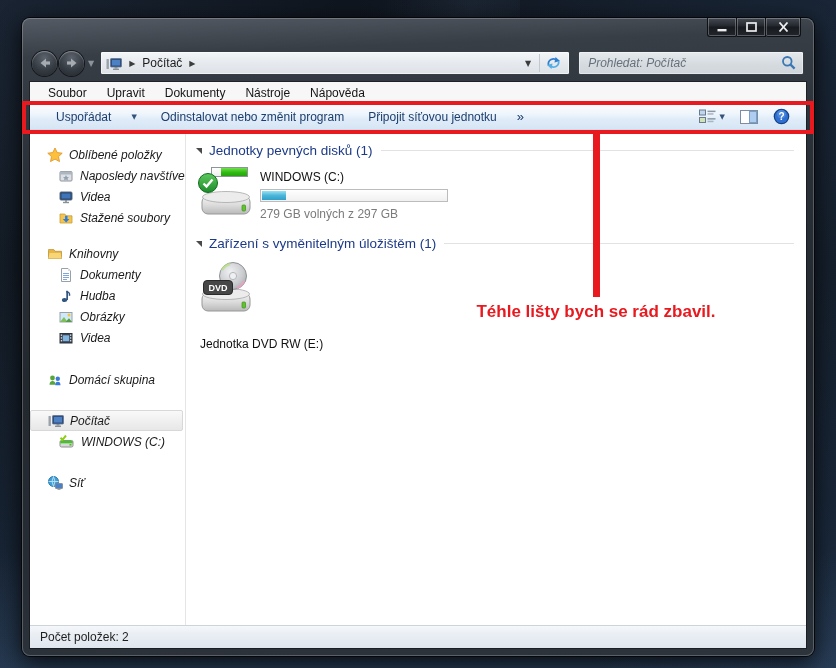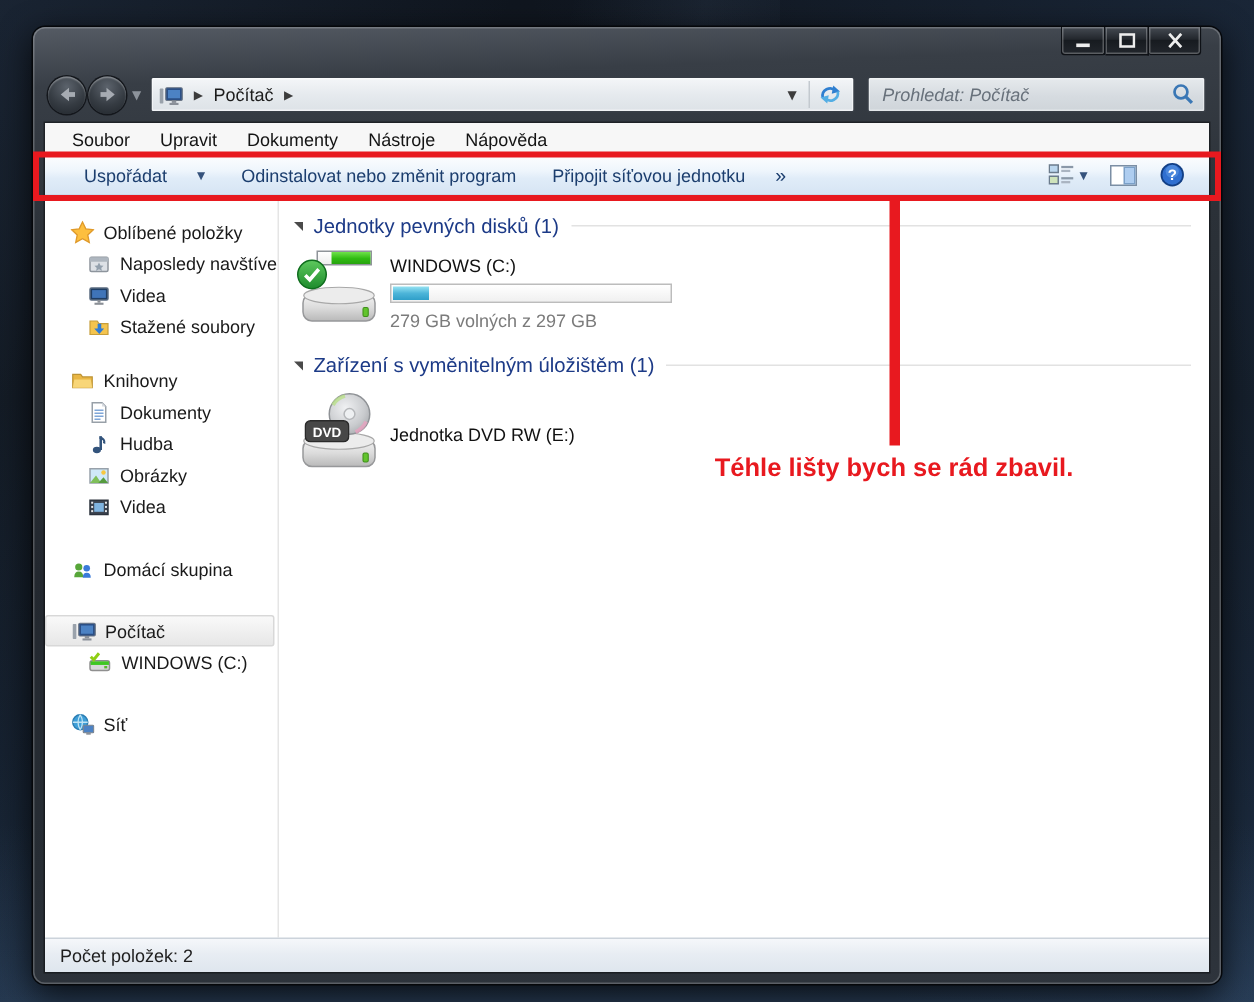--- a/index.html
+++ b/index.html
@@ -97,21 +97,21 @@
   }
   .tb-btn { padding:0 12px; display:flex; align-items:center; gap:20px; height:22px; border-radius:2px; }
   .tb-caret { font-size:7px; color:#35527c; font-family:"DejaVu Sans",sans-serif; }
   .tb-chevron { font-size:13px; color:#1c3e6e; padding:0 8px; }
   .tb-right { margin-left:auto; display:flex; align-items:center; gap:15px; }
   .tb-iconbtn { display:flex; align-items:center; gap:4px; }
 
   .body-row { flex:1; display:flex; min-height:0; }
   .sidebar {
     width:156px; flex:none; border-right:1px solid #e5e5e5;
-    padding-top:14px; font-size:12px; color:#1a1a1a; overflow:hidden;
+    padding-top:14px; font-size:12px; color:#1a1a1a; overflow:hidden;font-style:italic;
   }
   .side-item { height:21px; display:flex; align-items:center; gap:6px;
     padding-left:17px; white-space:nowrap; overflow:hidden; }
   .side-item.child { padding-left:28px; }
   .side-item svg { flex:none; }
   .side-item.selected {
     background:linear-gradient(#f9f9f9,#e7e7e7);
     border:1px solid #d8d8d8; border-radius:2px; margin-right:2px;
   }
   .gap15 { margin-top:15px; } .gap20 { margin-top:20px; } .gap21 { margin-top:21px; }
@@ -124,21 +124,21 @@
 
   .tile { display:flex; margin:6px 0 12px 4px; }
   .tile-icon { width:52px; height:54px; position:relative; margin-right:8px; flex:none; }
   .tile-body { padding-top:4px; }
   .tile-name { font-size:12px; color:#111; margin-bottom:5px; }
   .usage-bar { width:188px; height:13px; border:1px solid #bcbcbc;
     background:linear-gradient(#ffffff,#f0f0f0); position:relative; margin-bottom:5px; }
   .usage-fill { position:absolute; left:1px; top:1px; bottom:1px;
     background:linear-gradient(#95e2f2,#4db5d9 50%,#2f9fc9); }
   .tile-sub { font-size:12px; color:#7b7b7b; }
-  .tile.dvd { margin-top:10px; }
+  .tile.dvd { margin-top:10px;flex-direction:column; }
   .tile.dvd .tile-name { margin-top:16px; }
 
   .minibar { position:absolute; left:11px; top:1px; width:37px; height:10px;
     border:1px solid #8f9499; background:#fff; display:flex; }
   .minibar .mb-white { width:9px; background:linear-gradient(#ffffff,#eee); }
   .minibar .mb-green { flex:1; background:linear-gradient(#6fe24a,#2fbb12 55%,#27a30e); }
 
   .statusbar {
     height:23px; flex:none;
     background:linear-gradient(#f5f7fa,#e8edf3 45%,#dfe6ee);

